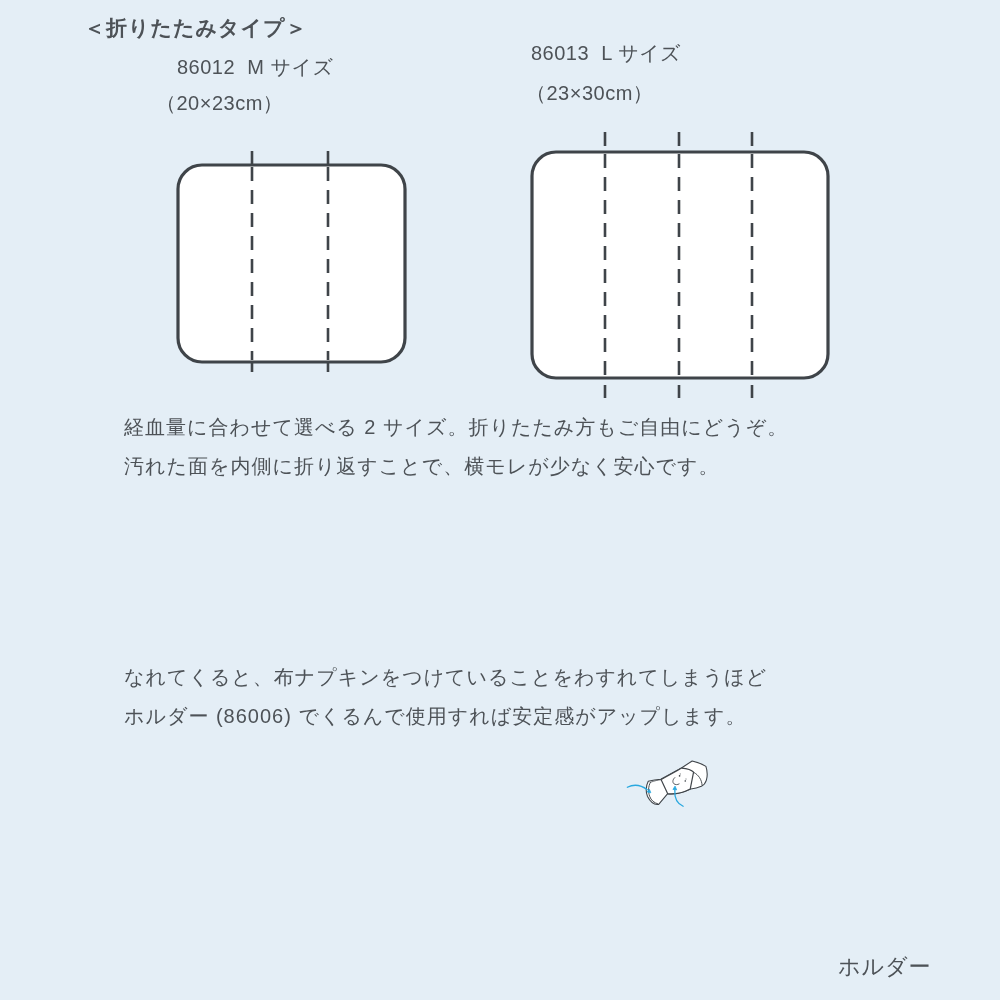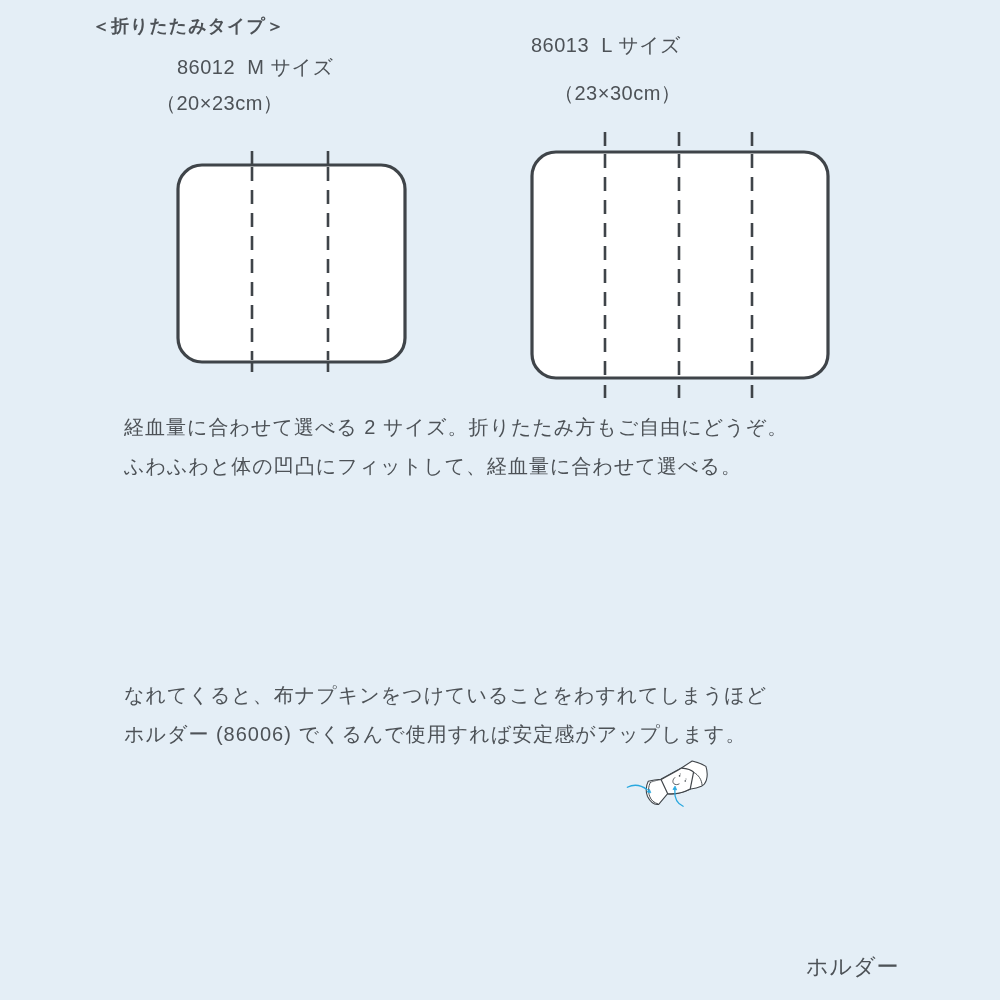--- a/index.html
+++ b/index.html
@@ -2,37 +2,37 @@
 <html><head>
 <meta charset="utf-8">
 <style>
   html,body{margin:0;padding:0;background:#fff;}
   .canvas{
     position:relative;width:1000px;height:1000px;overflow:hidden;
     background:#e4eef6;color:#4d5257;
     font-family:"Liberation Sans","DejaVu Sans",sans-serif;
   }
   .abs{position:absolute;}
-  .page-title{left:92px;top:14px;font-size:18px;font-weight:600;letter-spacing:1px;white-space:pre;}
+  .page-title{left:84px;top:14px;font-size:21px;font-weight:600;letter-spacing:1px;white-space:pre;}
   .sub{font-size:20px;letter-spacing:.5px;white-space:pre;}
   #m-label{left:177px;top:54px;}
   #m-dim{left:156px;top:90px;}
-  #l-label{left:531px;top:32px;text-align:right;}
-  #l-dim{left:526px;top:80px;margin-left:28px;}
+  #l-label{left:531px;top:40px;text-align:right;}
+  #l-dim{left:526px;top:80px;}
   .diagram{overflow:visible;}
   #m-diagram{left:170px;top:140px;}
   #l-diagram{left:520px;top:125px;}
   .para{left:124px;font-size:20px;letter-spacing:1px;}
   .para .line{height:39px;line-height:39px;white-space:pre;}
   #p1{top:408px;}
   #p2{top:548px;}
-  #p3{top:676px;}
+  #p3{top:658px;}
   .callout{font-size:22px;letter-spacing:1px;white-space:pre;}
   #callout-folding{left:374px;top:872px;}
-  #callout-holder{left:806px;top:952px;}
+  #callout-holder{left:838px;top:952px;}
   #illustration{left:545px;top:755px;overflow:visible;}
 </style>
 </head>
 <body>
 
 <div class="canvas">
 
   <div class="abs page-title">＜折りたたみタイプ＞</div>
 
   <div class="abs sub" id="m-label">86012  M サイズ</div>
@@ -54,21 +54,21 @@
     <line x1="159" y1="7" x2="159" y2="273" stroke="#3f4449" stroke-width="2.6" stroke-dasharray="14 9"></line>
     <line x1="232" y1="7" x2="232" y2="273" stroke="#3f4449" stroke-width="2.6" stroke-dasharray="14 9"></line>
     <rect x="12" y="27" width="296" height="226" rx="24" ry="24" fill="#ffffff" stroke="#3f4449" stroke-width="3.2"></rect>
     <line x1="85" y1="29" x2="85" y2="251" stroke="#3f4449" stroke-width="2.6" stroke-dasharray="14 9"></line>
     <line x1="159" y1="29" x2="159" y2="251" stroke="#3f4449" stroke-width="2.6" stroke-dasharray="14 9"></line>
     <line x1="232" y1="29" x2="232" y2="251" stroke="#3f4449" stroke-width="2.6" stroke-dasharray="14 9"></line>
   </svg>
 
   <div class="abs para" id="p1">
     <div class="line">経血量に合わせて選べる 2 サイズ。折りたたみ方もご自由にどうぞ。</div>
-    <div class="line">ふわふわと体の凹凸にフィットして、経血量に合わせて選べる。</div>
+    <div class="line">汚れた面を内側に折り返すことで、横モレが少なく安心です。</div>
   </div>
 
 
   <div class="abs para" id="p3">
     <div class="line">なれてくると、布ナプキンをつけていることをわすれてしまうほど</div>
     <div class="line">ホルダー (86006) でくるんで使用すれば安定感がアップします。</div>
   </div>
 
   <div class="abs callout" id="callout-holder">ホルダー</div>
 

